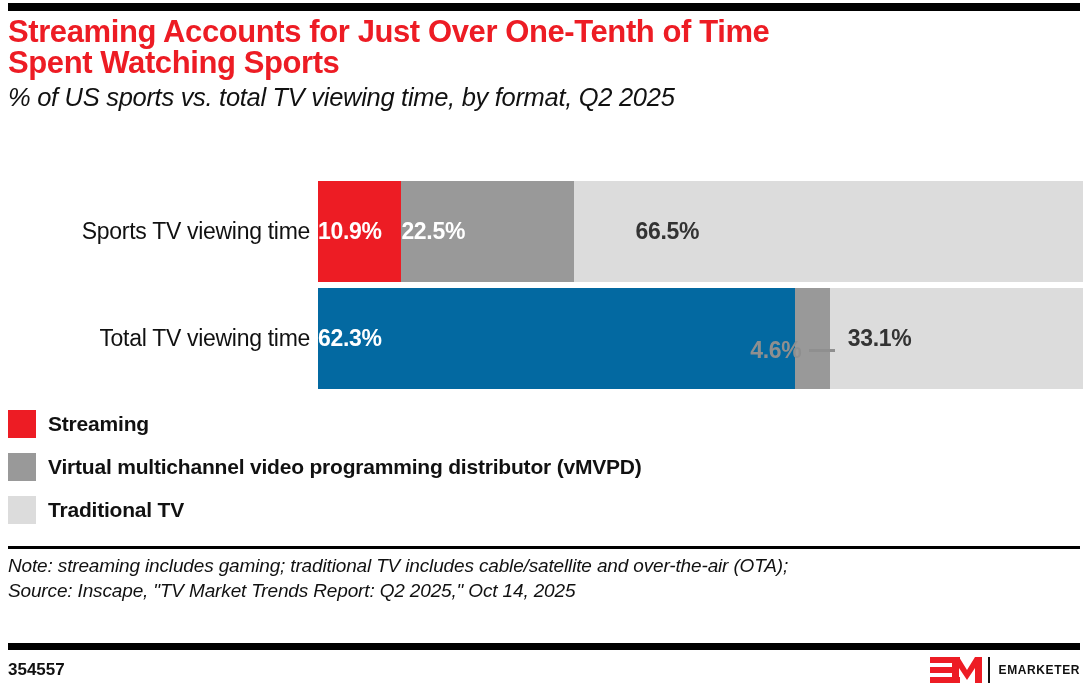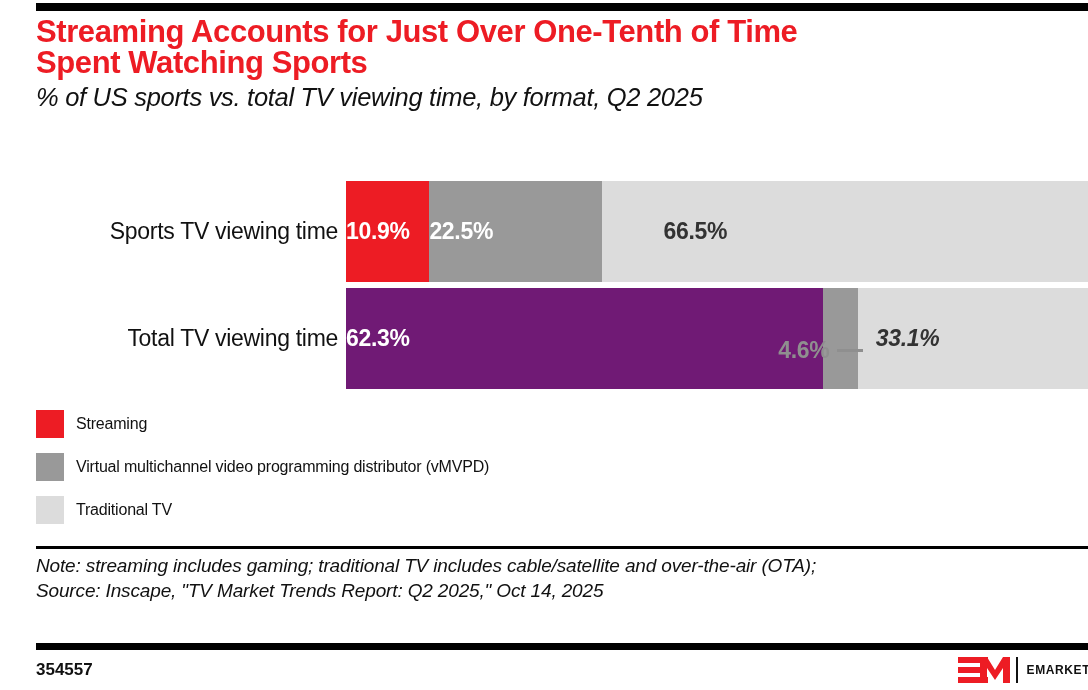--- a/index.html
+++ b/index.html
@@ -13,21 +13,20 @@
     font-family: "Liberation Sans", sans-serif;
     color: #1a1a1a;
     position: relative;
     overflow: hidden;
   }
   .page {
     position: relative;
     width: 1056px;
     height: 690px;
     box-sizing: border-box;
-    margin-left: 28px;
   }
 
   
   .top-rule {
     position: absolute;
     left: 8px;
     top: 3px;
     width: 1072px;
     height: 8px;
     background: #000000;
@@ -156,22 +155,22 @@
     align-items: center;
     height: 43px;
   }
   .legend-swatch {
     width: 28px;
     height: 28px;
     flex: 0 0 28px;
   }
   .legend-text {
     margin-left: 12px;
-    font-size: 16px;
-    font-weight: normal;
+    font-size: 21px;
+    font-weight: bold;
     color: #111111;
     letter-spacing: -0.2px;
     white-space: nowrap;
   }
 
   
   .note-rule {
     position: absolute;
     left: 8px;
     top: 546px;
@@ -289,25 +288,25 @@
         </div>
         <div class="seg" style="width:66.6%;background:#DCDCDC;padding-left:40px;">
           <span class="seg-label inside-dark" style="padding-left:22px;">66.5%</span>
         </div>
       </div>
     </div>
 
     <div class="bar-row r1">
       <div class="cat-label">Total TV viewing time</div>
       <div class="bar-track">
-        <div class="seg" style="width:62.3%;background:#701a75;">
+        <div class="seg" style="width:62.3%;background:#0369a1;">
           <span class="seg-label inside-light">62.3%</span>
         </div>
         <div class="seg" style="width:4.6%;background:#999999;"></div>
-        <div class="seg" style="width:33.1%;background:#DCDCDC;font-style:italic;">
+        <div class="seg" style="width:33.1%;background:#DCDCDC;">
           <span class="seg-label inside-dark" style="padding-left:18px;">33.1%</span>
         </div>
 
         <div class="callout" style="left:56.5%;">
           <span class="callout-text">4.6%</span>
           <span class="callout-line"></span>
         </div>
       </div>
     </div>
 

